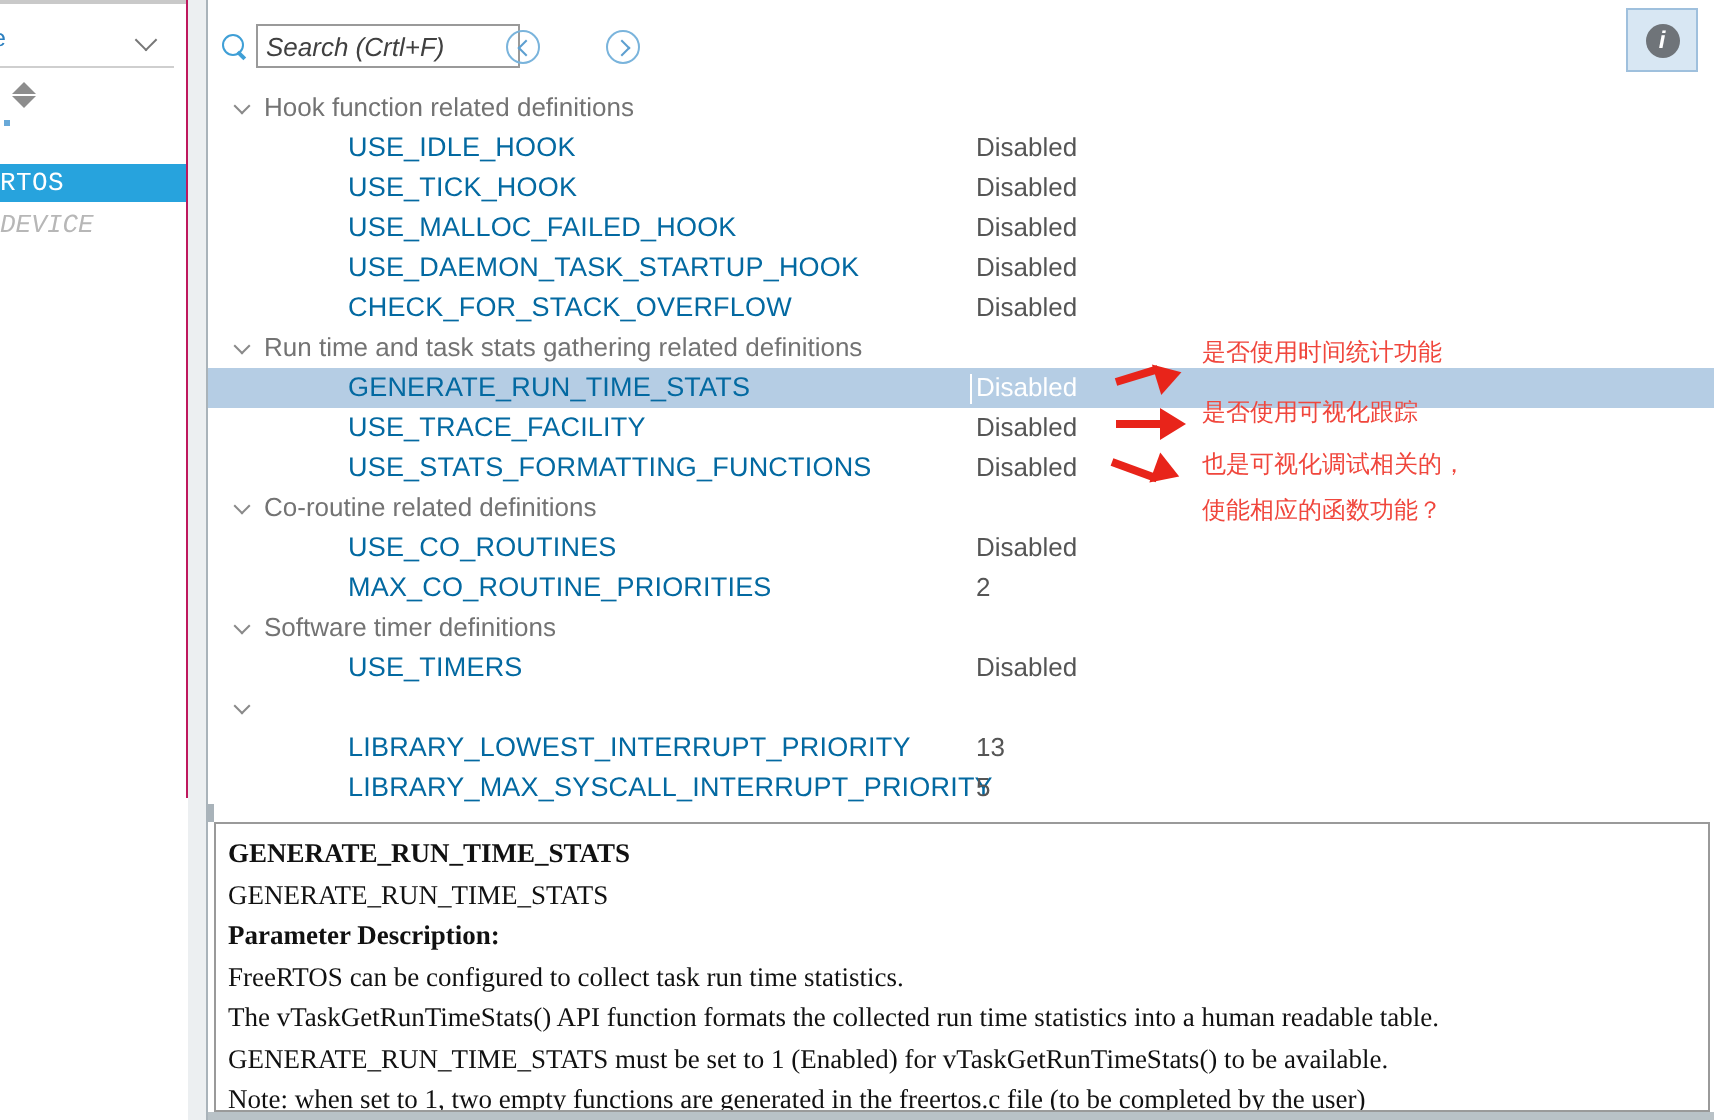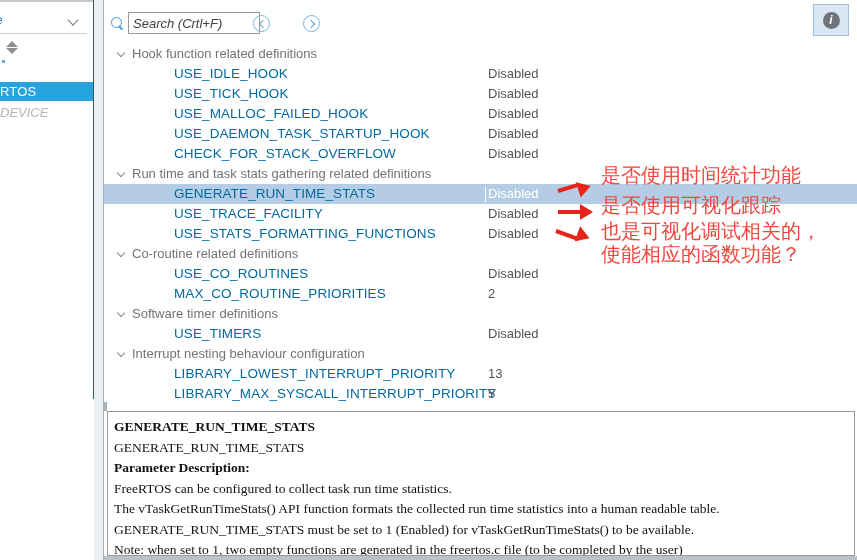--- a/index.html
+++ b/index.html
@@ -11,20 +11,21 @@
     -webkit-font-smoothing:antialiased;
   }
   .screen{position:relative;width:857px;height:560px;}
 
   
   .sidebar{
     position:absolute;left:0;top:0;width:93px;height:399px;
     background:#ffffff;
     border-right:6px solid #be185d;
     overflow:hidden;
+    font-family:Liberation Mono, monospace;
   }
   .sb-topline{position:absolute;left:0;top:0;width:93px;height:2px;background:#c9c9c9;}
   .sb-combo{
     position:absolute;left:-6px;top:6px;width:93px;height:28px;
     border-bottom:1px solid #cfcfcf;
     display:flex;align-items:center;justify-content:space-between;
     box-sizing:border-box;padding:0 6px 0 2px;
   }
   .sb-combo .lbl{font-size:12px;color:#2b7fbf;}
   .chev-dn{width:13px;height:13px;position:relative;}
@@ -122,22 +123,22 @@
   .row .pname{position:absolute;left:70px;top:2px;font-size:13.5px;color:#0369a1;white-space:nowrap;letter-spacing:.1px;}
   .row .pval{position:absolute;left:384px;top:2px;font-size:13px;color:#555;white-space:nowrap;}
   .row.selected .pval{color:#ffffff;}
   .row.selected .caret{
     position:absolute;left:381px;top:3px;width:1px;height:15px;background:#ffffff;
   }
 
   
   .annos{position:absolute;left:0;top:0;width:754px;height:358px;pointer-events:none;}
   .anno-text{
-    position:absolute;color:#f0463c;font-size:20px;line-height:21px;
-    font-family:Liberation Mono, monospace;white-space:nowrap;
+    position:absolute;color:#f0463c;font-size:12px;line-height:21px;
+    font-family:Liberation Sans, sans-serif;white-space:nowrap;
   }
   .arrow{position:absolute;}
   .arrow .shaft{position:absolute;background:#e8241a;}
   .arrow .head{
     position:absolute;width:0;height:0;
     border-top:8px solid transparent;border-bottom:8px solid transparent;
     border-left:13px solid #e8241a;
   }
 
   
@@ -264,21 +265,20 @@
         <div class="row">
           <span class="chev"></span>
           <span class="gname">Software timer definitions</span>
         </div>
         <div class="row">
           <span class="pname">USE_TIMERS</span>
           <span class="pval">Disabled</span>
         </div>
         <div class="row">
           <span class="chev"></span>
-          <span class="gname">Interrupt nesting behaviour configuration</span>
         </div>
         <div class="row">
           <span class="pname">LIBRARY_LOWEST_INTERRUPT_PRIORITY</span>
           <span class="pval">13</span>
         </div>
         <div class="row">
           <span class="pname">LIBRARY_MAX_SYSCALL_INTERRUPT_PRIORITY</span>
           <span class="pval">5</span>
         </div>
       </div>

